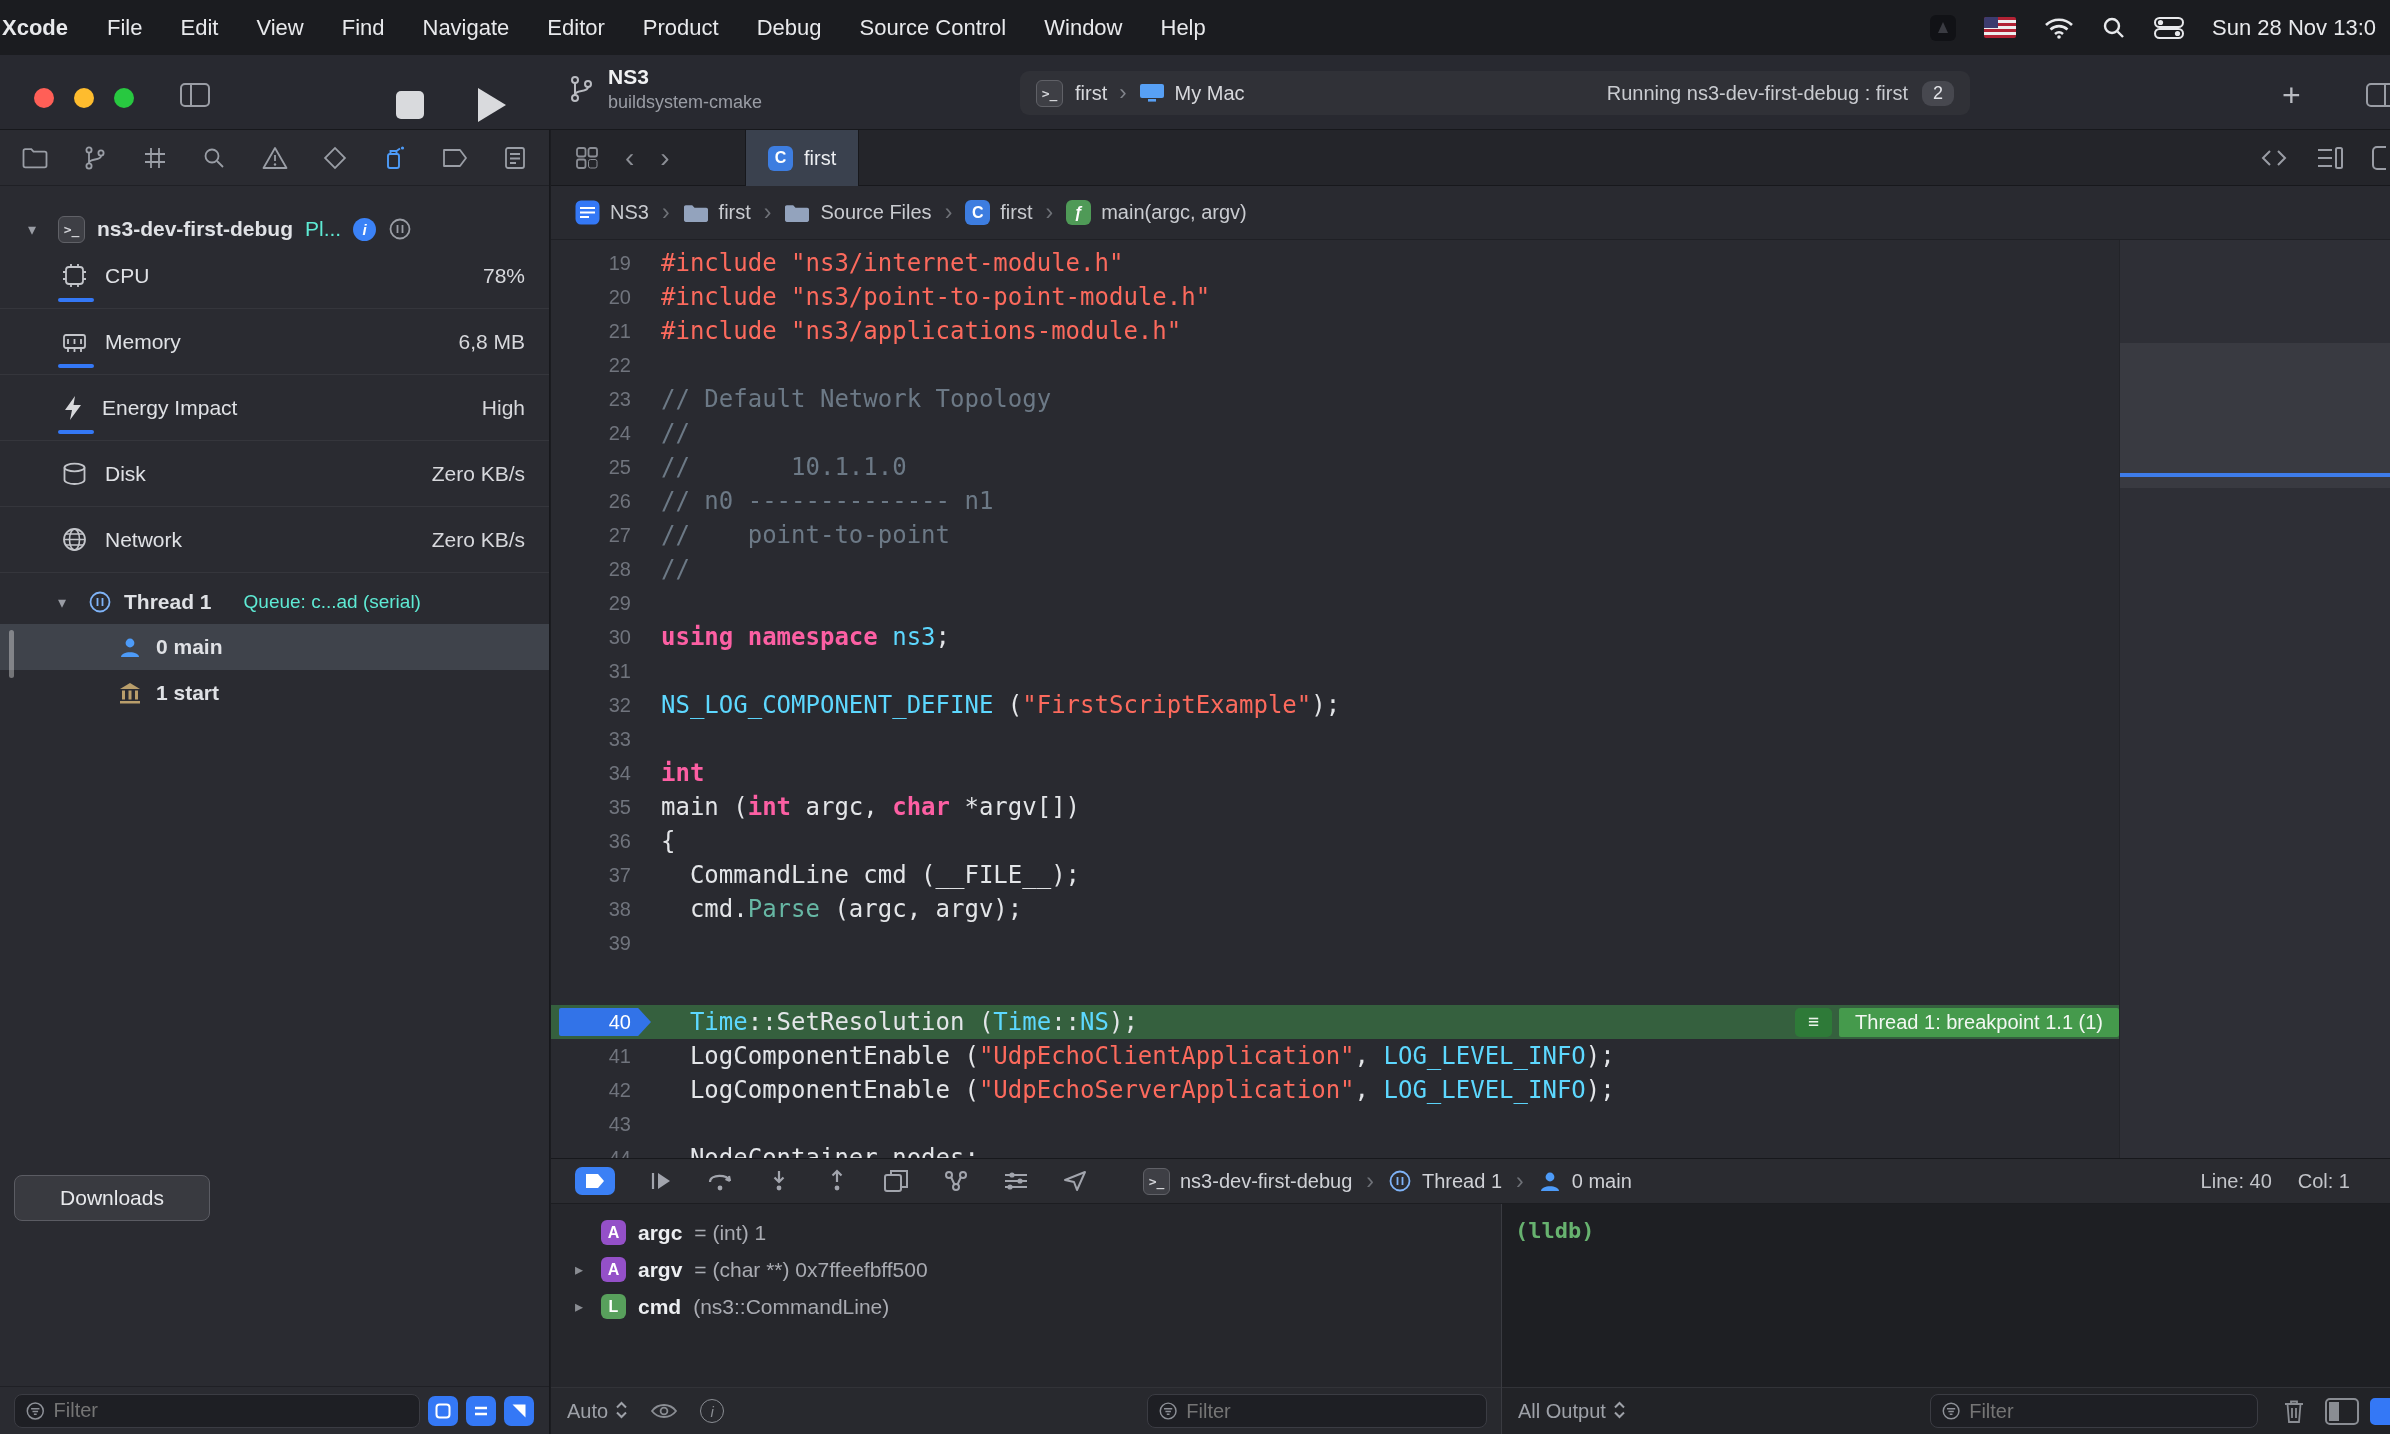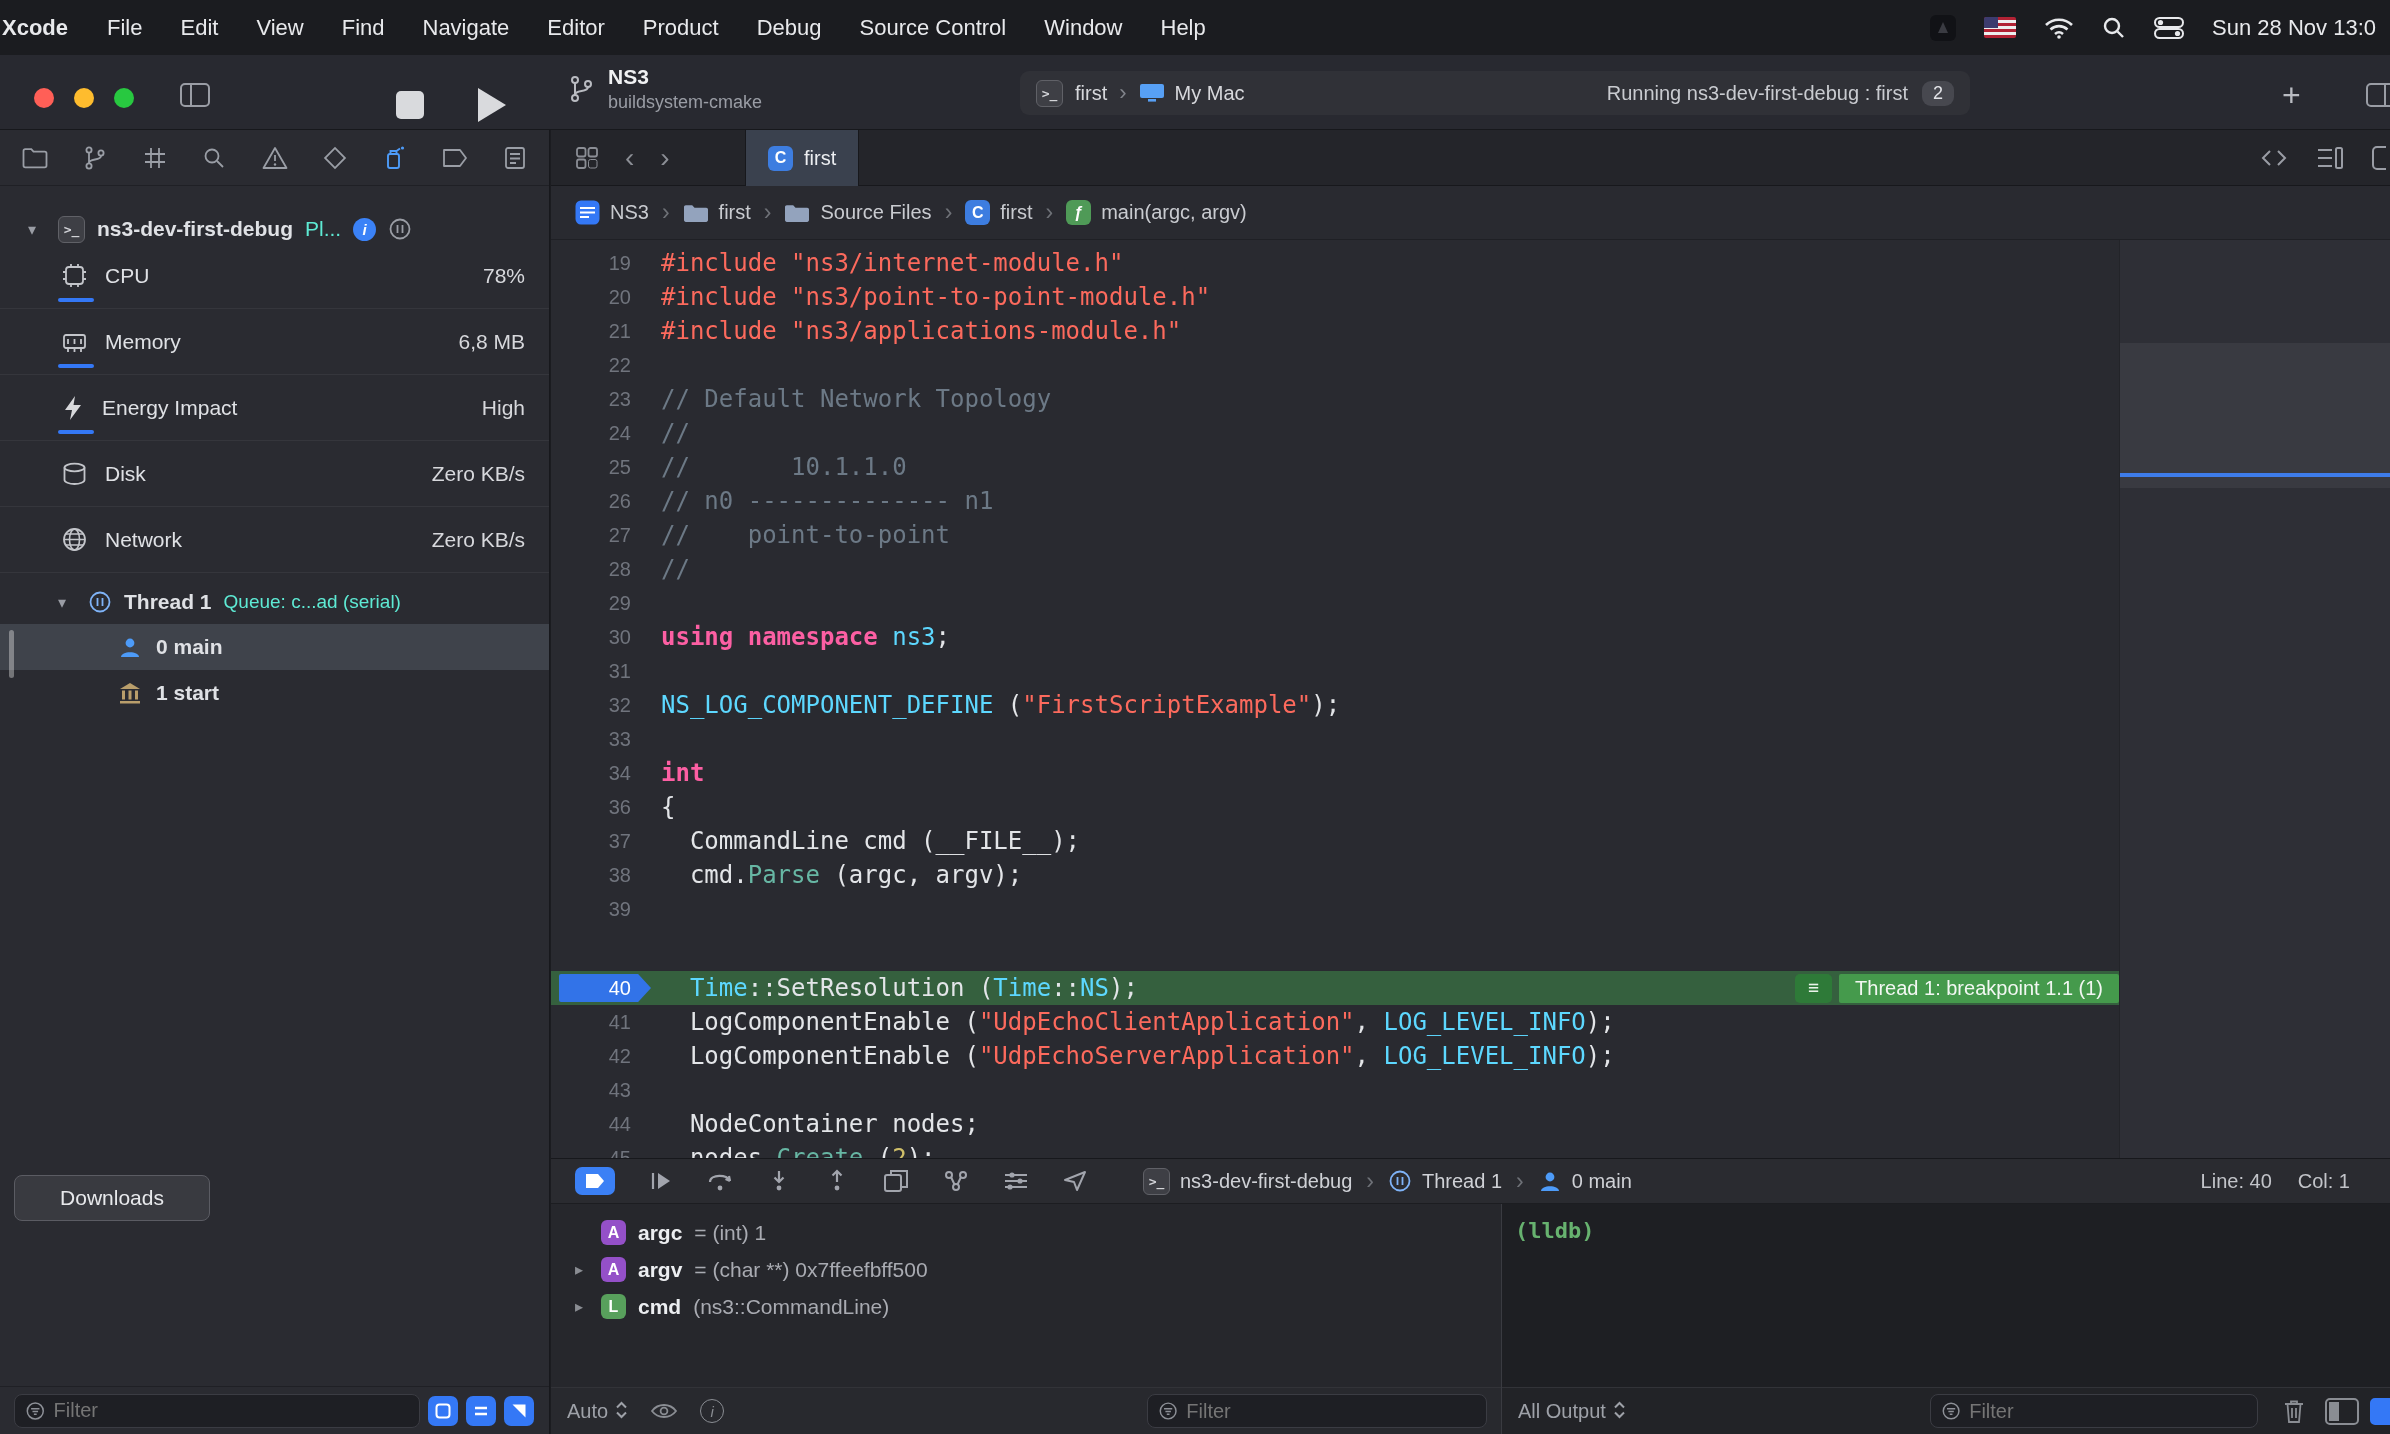--- a/index.html
+++ b/index.html
@@ -372,21 +372,21 @@
       </div>
     </div>
 
   <div class="thread-row">
     <span class="chev">▾</span>
     <svg width="24" height="24" viewBox="0 0 24 24">
         <circle cx="12" cy="12" r="9.5" fill="none" stroke="#7fb3f7" stroke-width="1.8"></circle>
         <path d="M9.5 8 V16 M14.5 8 V16" stroke="#7fb3f7" stroke-width="1.8"></path>
       </svg>
     <b>Thread 1</b>
-    <span class="dim" style="font-size:19px;">Queue: c...ad (serial)</span>
+    <span class="dim" style="font-size:19px;margin-left:20px;">Queue: c...ad (serial)</span>
   </div>
 
   <div class="frame-list">
       <div class="frame-row selected">
         <span class="g-ic">
           <svg width="24" height="24" viewBox="0 0 24 24">
             <circle cx="12" cy="8" r="4.4" fill="#4d9bf8"></circle>
             <path d="M3 22 C3 15.5 21 15.5 21 22 Z" fill="#4d9bf8"></path>
           </svg>
         </span>
@@ -572,20 +572,24 @@
           <span class="gutter"><span>32</span></span>
           <span class="code-text"><span class="tok-ty">NS_LOG_COMPONENT_DEFINE</span><span class="tok-pl"> (</span><span class="tok-s">"FirstScriptExample"</span><span class="tok-pl">);</span></span>
         </div>
         <div class="code-line">
           <span class="gutter"><span>33</span></span>
           <span class="code-text"></span>
         </div>
         <div class="code-line">
           <span class="gutter"><span>34</span></span>
           <span class="code-text"><span class="tok-k">int</span></span>
+        </div>
+        <div class="code-line">
+          <span class="gutter"><span>35</span></span>
+          <span class="code-text"><span class="tok-pl">main (</span><span class="tok-k">int</span><span class="tok-pl"> argc, </span><span class="tok-k">char</span><span class="tok-pl"> *argv[])</span></span>
         </div>
         <div class="code-line">
           <span class="gutter"><span>36</span></span>
           <span class="code-text"><span class="tok-pl">{</span></span>
         </div>
         <div class="code-line">
           <span class="gutter"><span>37</span></span>
           <span class="code-text"><span class="tok-pl">  CommandLine cmd (__FILE__);</span></span>
         </div>
         <div class="code-line">

